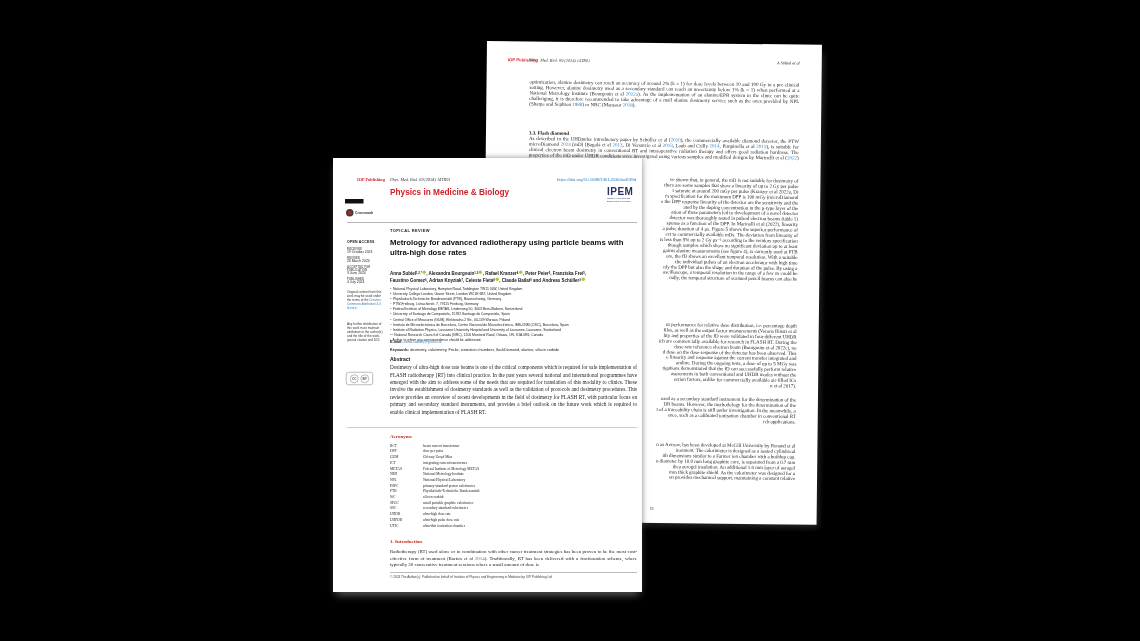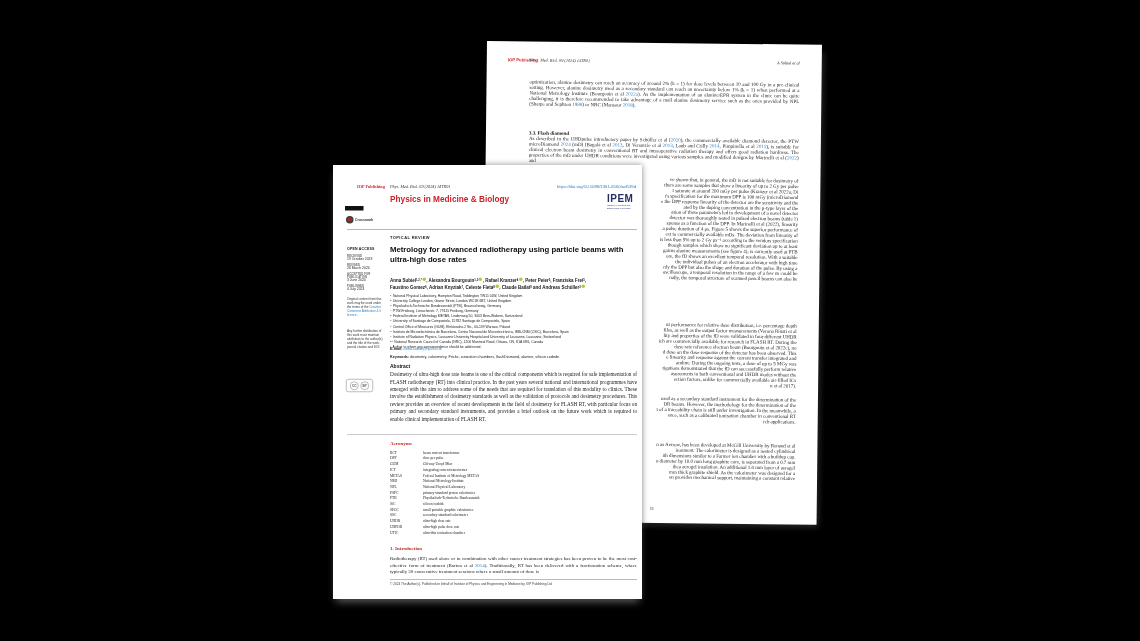--- a/index.html
+++ b/index.html
@@ -3,21 +3,21 @@
 <meta charset="utf-8">
 <style>
   *{margin:0;padding:0;box-sizing:border-box}
   html,body{background:#000}
   body{width:1140px;height:641px;font-family:"Liberation Serif","DejaVu Serif",serif}
   .stage{position:relative;width:1140px;height:641px;background:#000;overflow:hidden}
   .sans{font-family:"Liberation Sans","DejaVu Sans",sans-serif}
   .page{position:absolute;background:#fff;overflow:hidden}
   #rightPage{left:487px;top:41px;width:335px;height:480px;transform:rotate(0.65deg);transform-origin:top left;z-index:1;
              box-shadow:2px 3px 8px rgba(0,0,0,.55), 4px 5px 6px -3px rgba(175,175,175,.4)}
-  #leftPage{left:333px;top:165px;width:309px;height:434px;z-index:2;
+  #leftPage{left:333px;top:158px;width:309px;height:434px;z-index:2;
             box-shadow:0 0 6px rgba(0,0,0,.45), 0 5px 8px -3px rgba(205,205,205,.6)}
   .inner{position:absolute;left:0;top:0;width:200%;height:200%;transform:scale(.5);transform-origin:0 0}
   .link{color:#2f7fc1}
   .sup{font-size:62%;position:relative;top:-0.35em}
   .orcid{display:inline-block;width:7px;height:7px;border-radius:50%;background:#A6CE39;margin:0 1px;vertical-align:1px}
 
   
   .rp-pub{position:absolute;left:42px;top:32px;font-size:8.5px;font-weight:bold;color:#d21f2c}
   .rp-cite{position:absolute;left:86px;top:32px;font-size:8.5px;font-style:italic;color:#333}
   .rp-run{position:absolute;right:44px;top:32px;font-size:8.5px;font-style:italic;color:#222}

